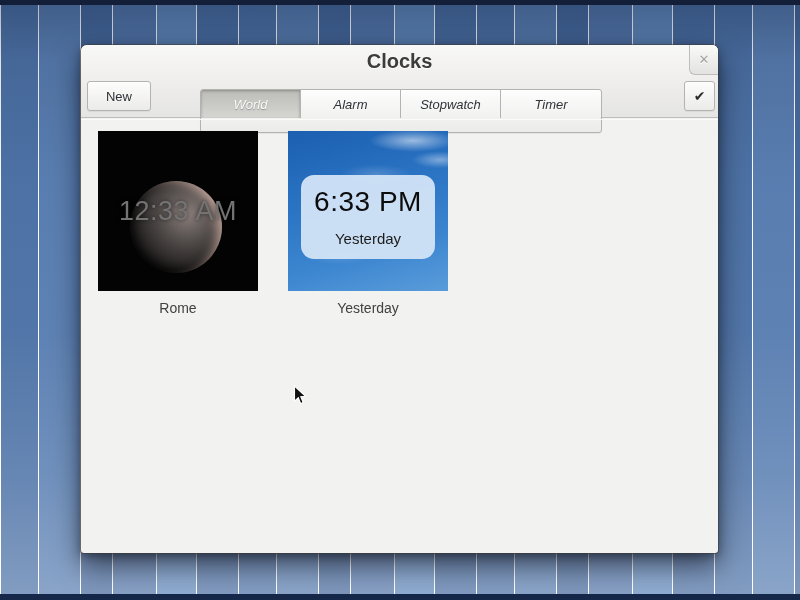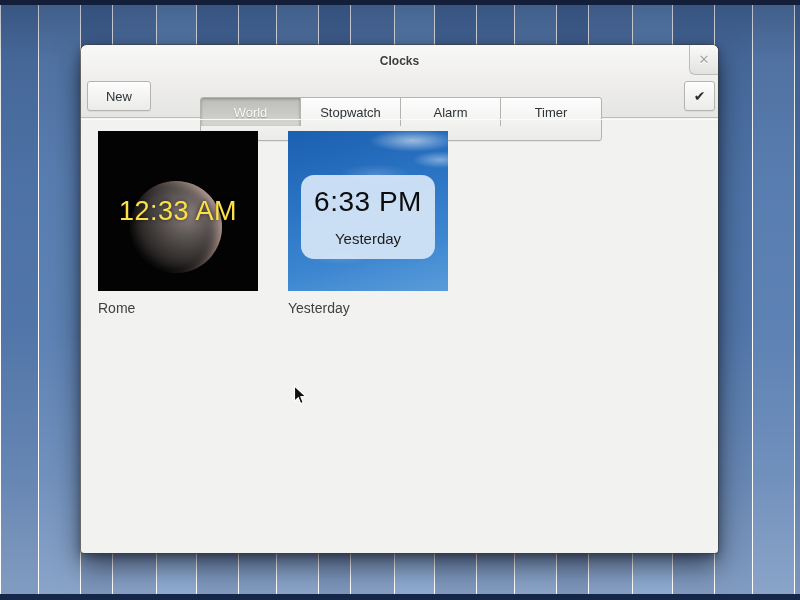--- a/index.html
+++ b/index.html
@@ -46,21 +46,21 @@
     position: absolute; left: 0; top: 0; width: 100%; height: 73px;
     background: linear-gradient(to bottom, #f8f8f7 0%, #eeedec 55%, #e5e5e3 100%);
     border-bottom: 1px solid #bdbdba;
     border-radius: 6px 6px 0 0;
   }
 
   .titlebar { position: absolute; left: 0; top: 0; width: 100%; height: 32px; }
   .window-title {
     position: absolute; left: 0; top: 0; width: 100%; height: 32px;
     display: flex; align-items: center; justify-content: center;
-    font-size: 12px; font-weight: bold; color: #3c3c3c;
+    font-size: 20px; font-weight: bold; color: #3c3c3c;
     text-shadow: 0 1px 0 rgba(255,255,255,0.8);
   }
   .close-btn {
     position: absolute; top: 0; right: 0; width: 29px; height: 30px;
     background: linear-gradient(to bottom, #fafaf9, #e2e2e0);
     border-left: 1px solid #bdbdba; border-bottom: 1px solid #bdbdba;
     border-radius: 0 6px 0 6px;
     display: flex; align-items: center; justify-content: center;
     cursor: default;
   }
@@ -77,26 +77,27 @@
     border: 1px solid #b3b3b0;
     border-radius: 3px;
     font-size: 13px; color: #2e3436;
     display: flex; align-items: center; justify-content: center;
     box-shadow: inset 0 1px 0 rgba(255,255,255,0.85), 0 1px 1px rgba(0,0,0,0.06);
     cursor: default;
   }
   .new-btn { position: absolute; left: 6px; top: 0; width: 64px; }
 
   .segmented {
-    position: absolute; left: 119px; top: 16px; height: 44px;
+    position: absolute; left: 119px; top: 8px; height: 44px;
     display: flex;
     border: 1px solid #b3b3b0; border-radius: 3px;
     background: linear-gradient(to bottom, #fdfdfd, #ebebe9);
     box-shadow: inset 0 1px 0 rgba(255,255,255,0.85), 0 1px 1px rgba(0,0,0,0.06);
     overflow: hidden;
+    font-style: italic;
   }
   .segment {
     width: 100px; height: 28px;
     display: flex; align-items: center; justify-content: center;
     font-size: 13px; color: #2e3436;
     border-right: 1px solid #b3b3b0;
     cursor: default;
   }
   .segment:last-child { border-right: none; text-align: right; }
   .segment.active {
@@ -136,38 +137,38 @@
 
   .moon {
     position: absolute; left: 32px; top: 50px; width: 92px; height: 92px; border-radius: 50%;
     background: radial-gradient(circle at 62% 36%, #8d807d 0%, #5a5452 28%, #2e2b2a 58%, #0a0a0a 78%);
     box-shadow: inset -10px 4px 12px -6px rgba(255,214,202,0.75), inset 2px -2px 10px rgba(0,0,0,0.7);
   }
 
   .tile-time-night {
     position: absolute; inset: 0;
     display: flex; align-items: center; justify-content: center;
-    font-size: 27px; font-weight: 500; color: #fde047; letter-spacing: 0.5px;
+    font-size: 27px; font-weight: 500; color: #737373; letter-spacing: 0.5px;
     text-shadow: 0 0 4px rgba(0,0,0,0.6);
   }
 
   .time-pill {
     position: absolute; left: 50%; transform: translateX(-50%);
     width: 134px; border-radius: 13px;
     background: rgba(208,226,246,0.96);
     display: flex; flex-direction: column; align-items: center; justify-content: center;
   }
   .pill-tall  { top: 44px; height: 84px; }
   .pill-short { top: 45px; height: 69px; }
   .pill-time { font-size: 28px; font-weight: 500; color: #0c0c0c; letter-spacing: 0.5px; line-height: 1.1; }
   .pill-note { font-size: 15px; color: #1c1c1c; margin-top: 13px; }
   .pill-note:empty { display: none; }
 
   .city-label {
-    margin-top: 9px; text-align: left;
+    margin-top: 9px; text-align: center;
     font-size: 14px; color: #414141;
   }
 
   
   .cursor { position: absolute; left: 293px; top: 385px; width: 14px; height: 21px; }
 </style>
 </head>
 <body>
 
 <div class="wallpaper">
@@ -183,22 +184,22 @@
       <div class="close-btn">
         <span class="close-glyph">✕</span>
       </div>
     </div>
 
     <div class="toolbar">
       <button class="btn new-btn">New</button>
 
       <div class="segmented">
         <div class="segment active">World</div>
+        <div class="segment">Alarm</div>
         <div class="segment">Stopwatch</div>
-        <div class="segment">Alarm</div>
         <div class="segment">Timer</div>
       </div>
 
       <button class="btn select-btn">
         <span class="check-glyph">✔</span>
       </button>
     </div>
   </div>
 
   <div class="content">

